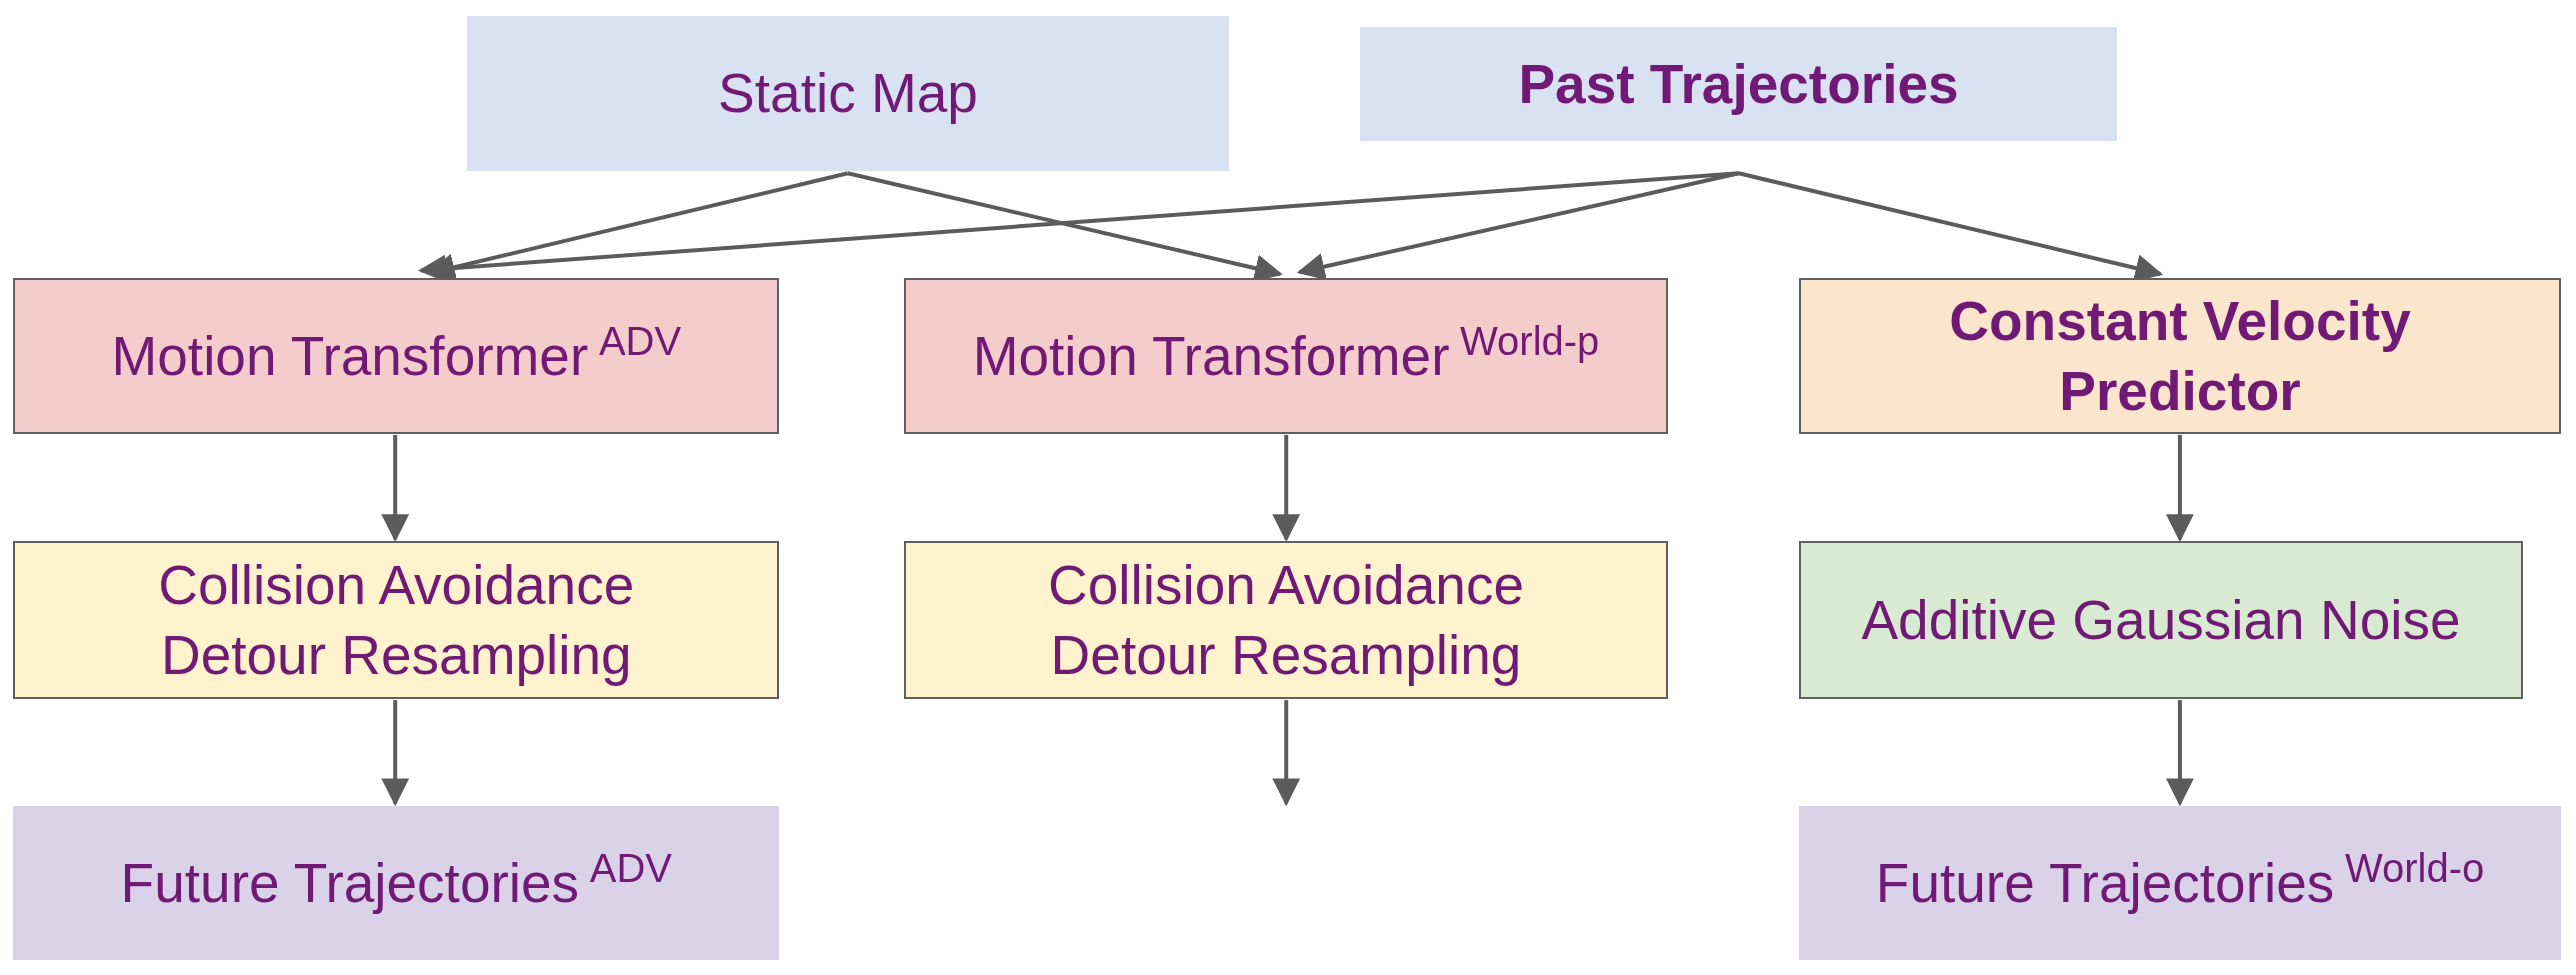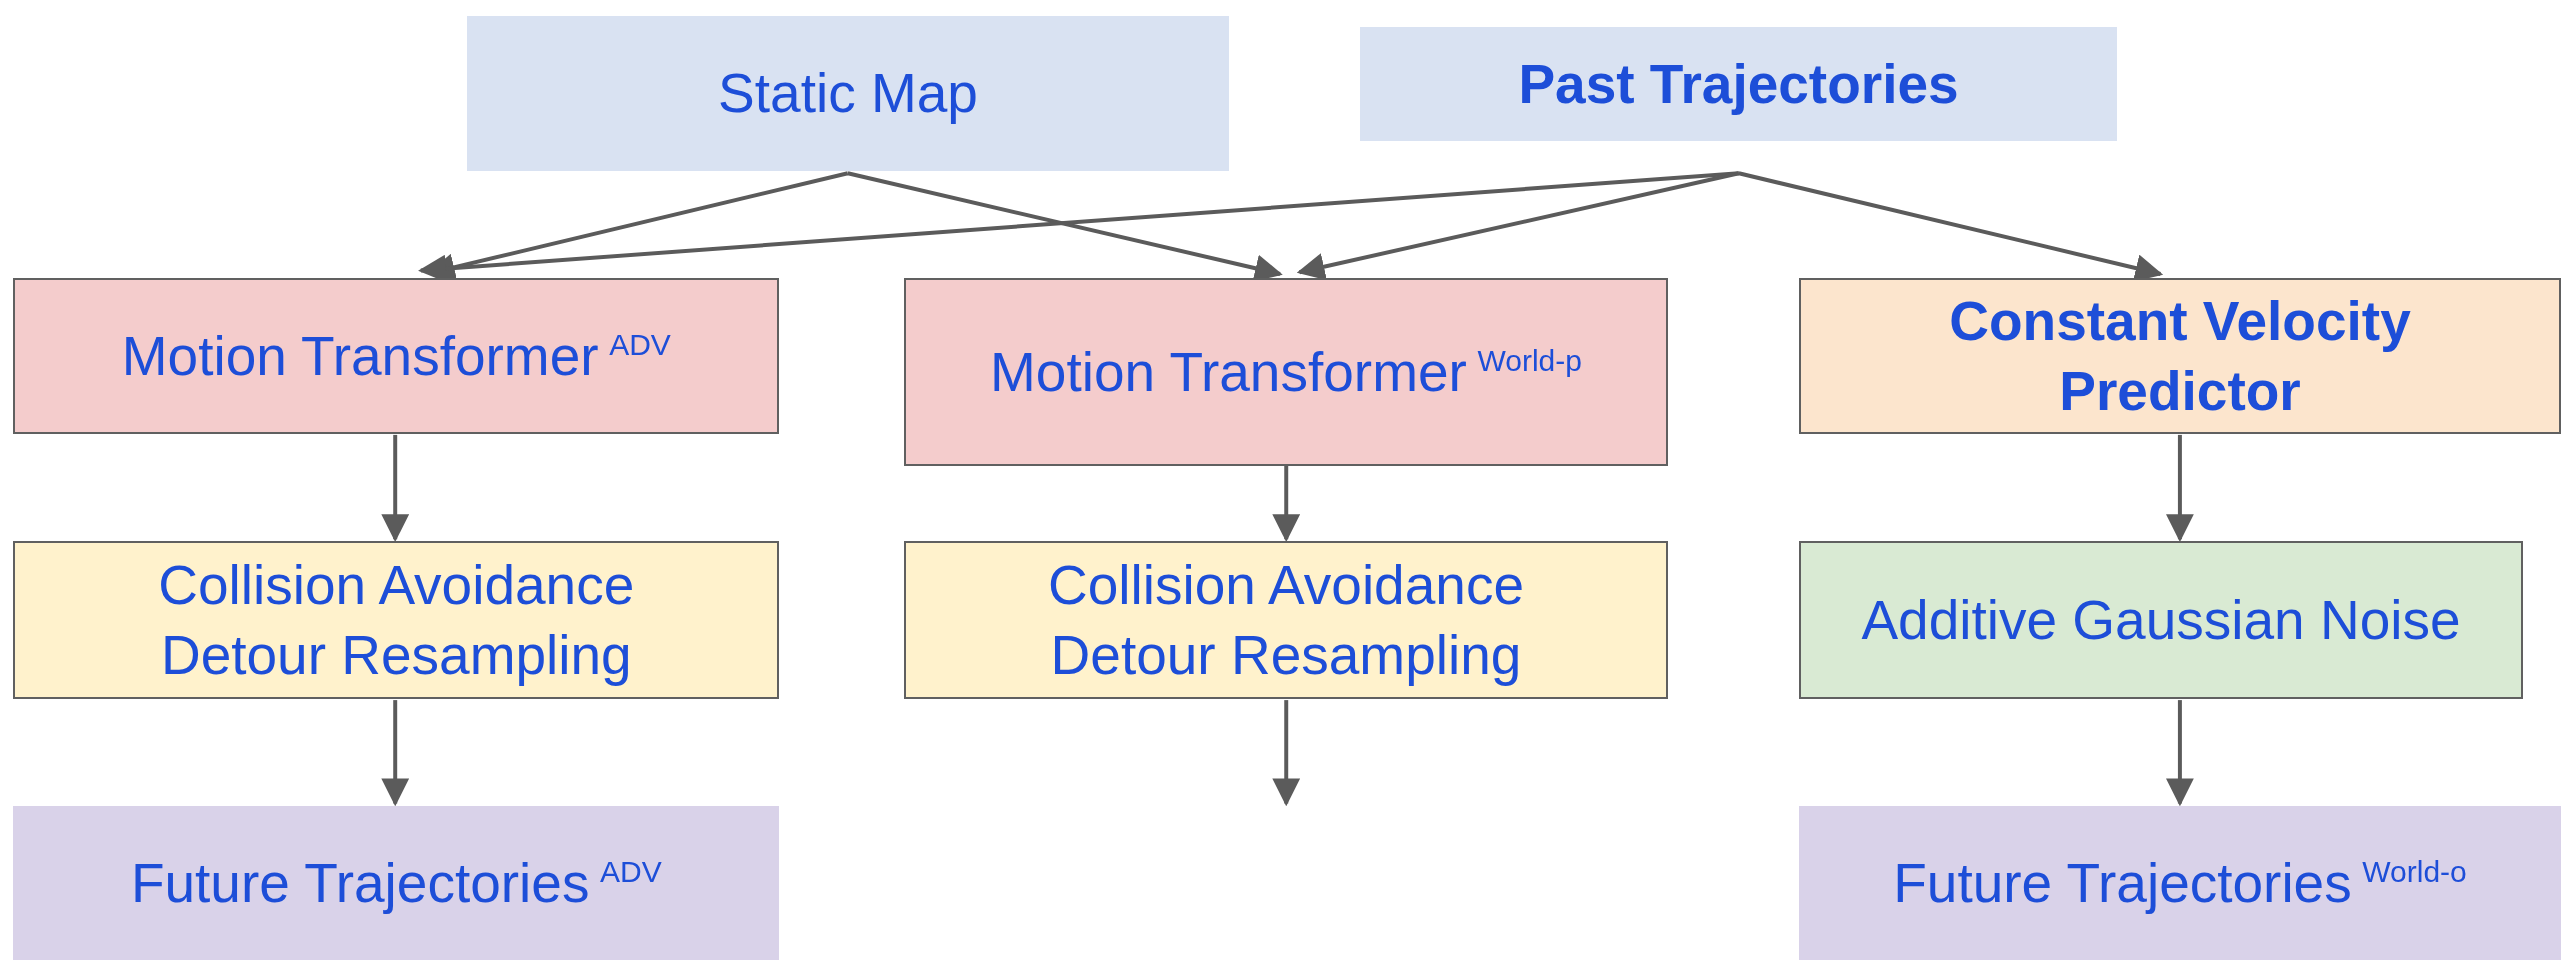--- a/index.html
+++ b/index.html
@@ -27,34 +27,34 @@
     height: 975px;
     pointer-events: none;
   }
   .node {
     position: absolute;
     box-sizing: border-box;
     display: flex;
     align-items: center;
     justify-content: center;
     text-align: center;
-    color: #1d4ed8;
+    color: #701a75;
     font-size: 55px;
     line-height: 1.28;
     white-space: pre-line;
   }
   .node.bordered {
     border: 2.7px solid #606060;
   }
   .node .label-wrap {
     display: inline-block;
   }
   .sup {
     display: inline-block;
-    font-size: 30px;
+    font-size: 40px;
     position: relative;
     top: -19.4px;
     margin-left: 10.6px;
     white-space: nowrap;
   }
   line.edge {
     stroke-width: 4.5;
     fill: none;
   }
 </style>
@@ -87,21 +87,21 @@
   </div>
 
   <div class="node" style="left: 1360px; top: 27px; width: 757px; height: 114px; background-color: rgb(217, 226, 242); font-weight: bold;">
     <span class="label-wrap">Past Trajectories</span>
   </div>
 
   <div class="node bordered" style="left: 13.3px; top: 278px; width: 766px; height: 156px; background-color: rgb(244, 204, 204);">
     <span class="label-wrap"><span>Motion Transformer</span><span class="sup">ADV</span></span>
   </div>
 
-  <div class="node bordered" style="left: 904px; top: 278px; width: 764px; height: 188px; background-color: rgb(244, 204, 204);">
+  <div class="node bordered" style="left: 904px; top: 278px; width: 764px; height: 156px; background-color: rgb(244, 204, 204);">
     <span class="label-wrap"><span>Motion Transformer</span><span class="sup">World-p</span></span>
   </div>
 
   <div class="node bordered" style="left: 1799px; top: 278px; width: 762px; height: 156px; background-color: rgb(252, 229, 205); font-weight: bold;">
     <span class="label-wrap">Constant Velocity
 Predictor</span>
   </div>
 
   <div class="node bordered" style="left: 13.3px; top: 541px; width: 766px; height: 158px; background-color: rgb(255, 242, 204);">
     <span class="label-wrap">Collision Avoidance

